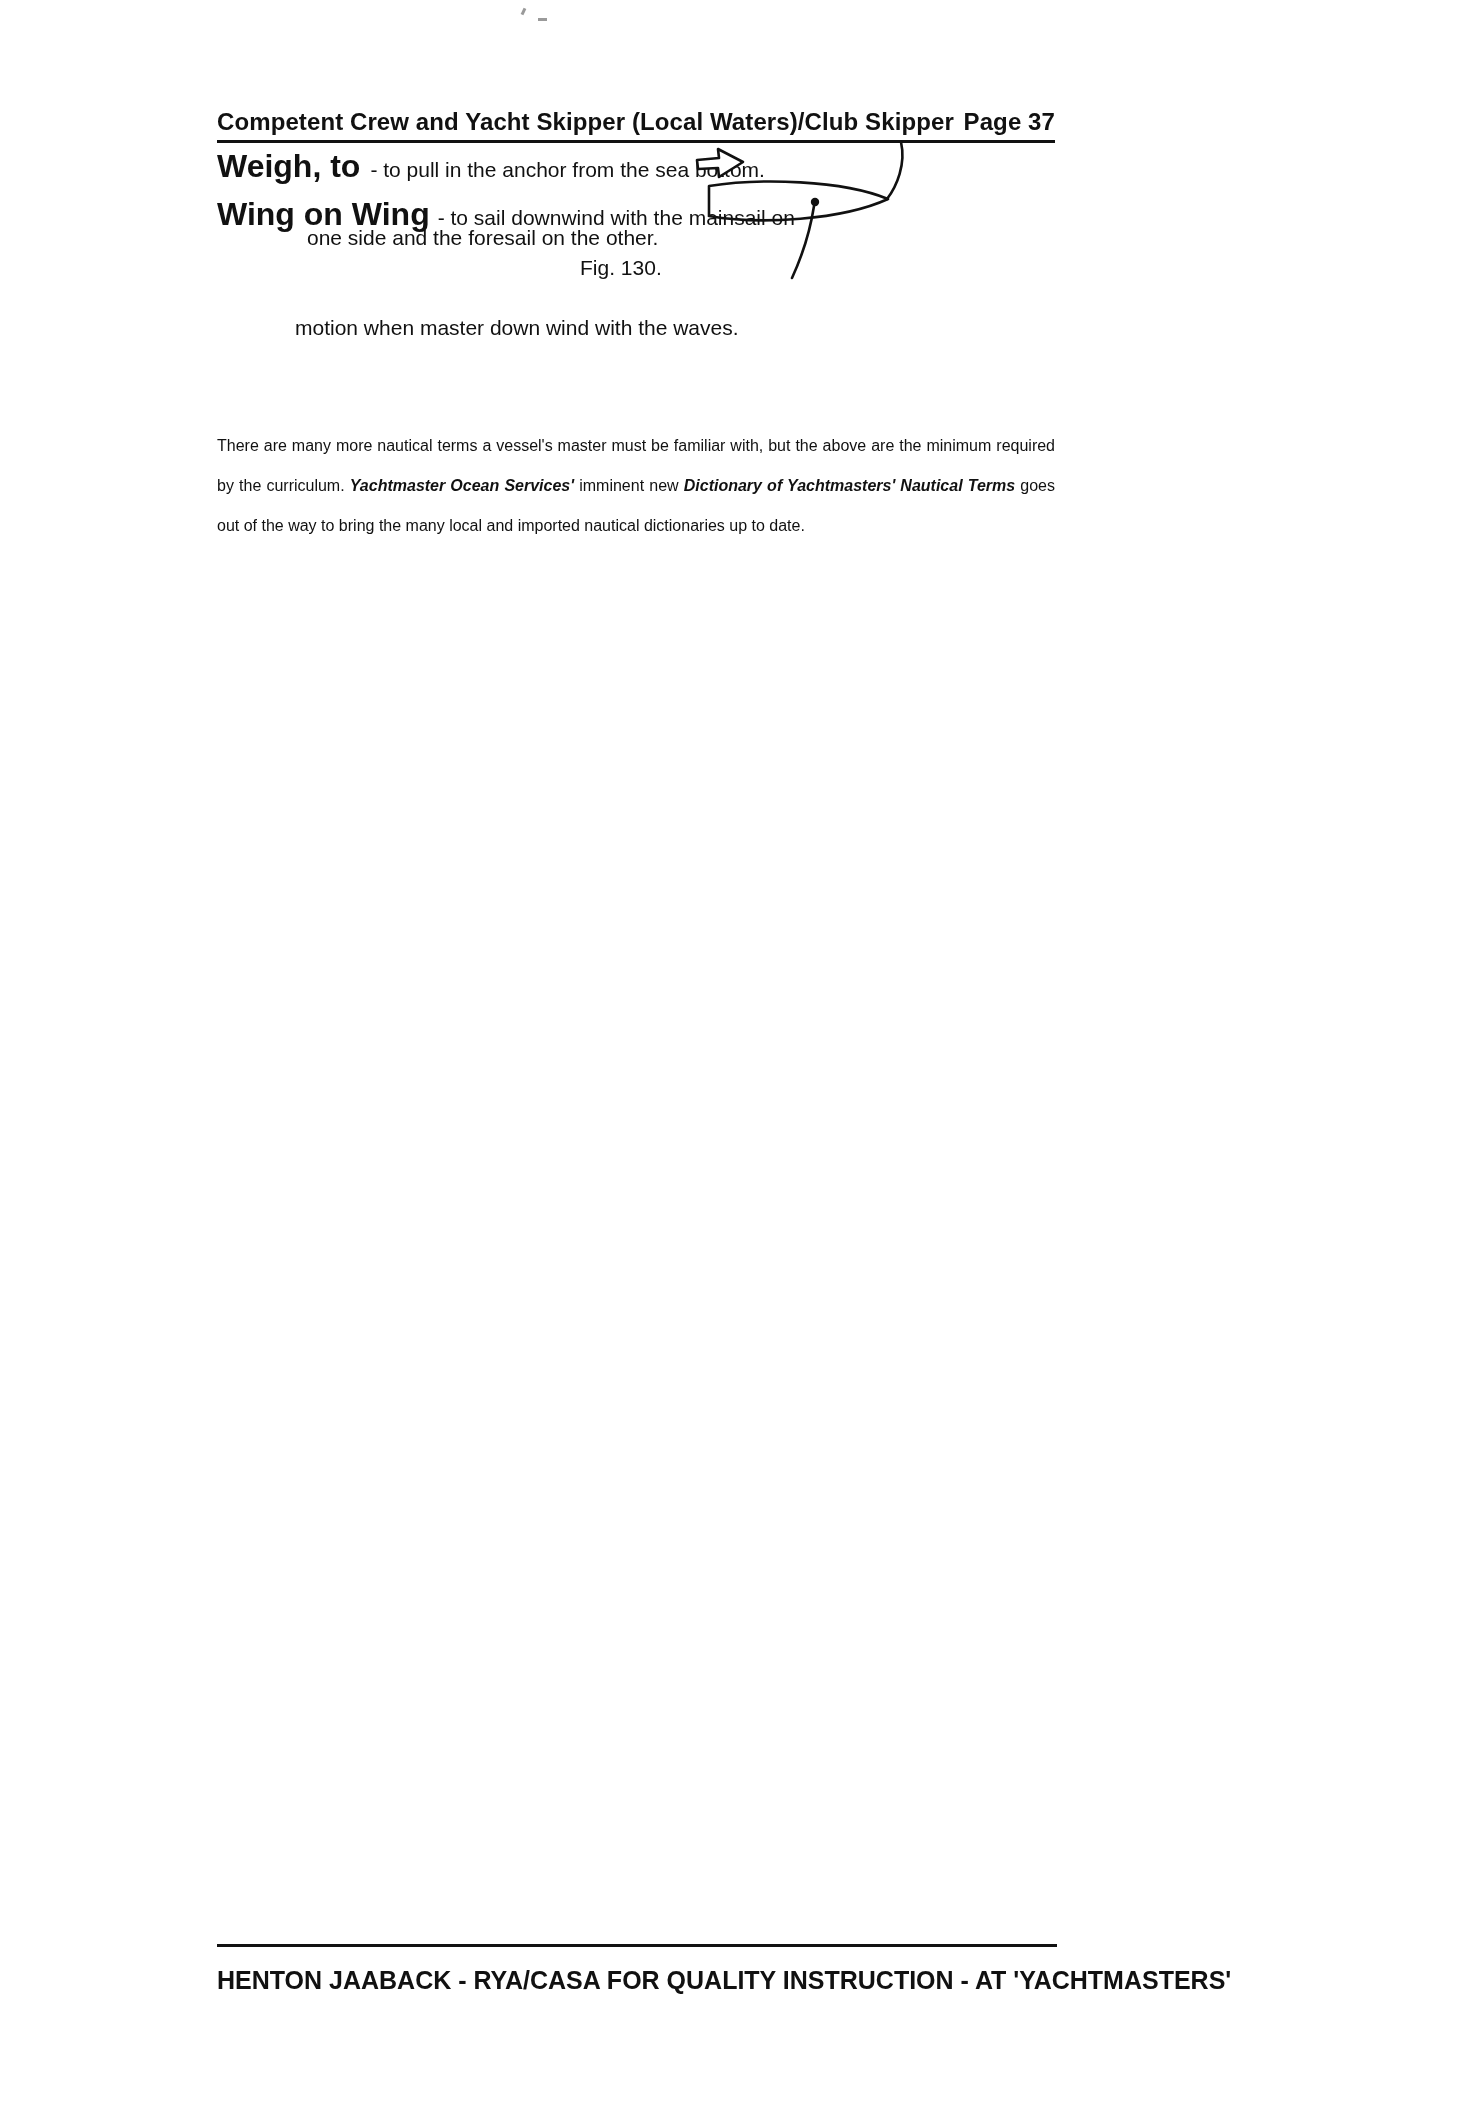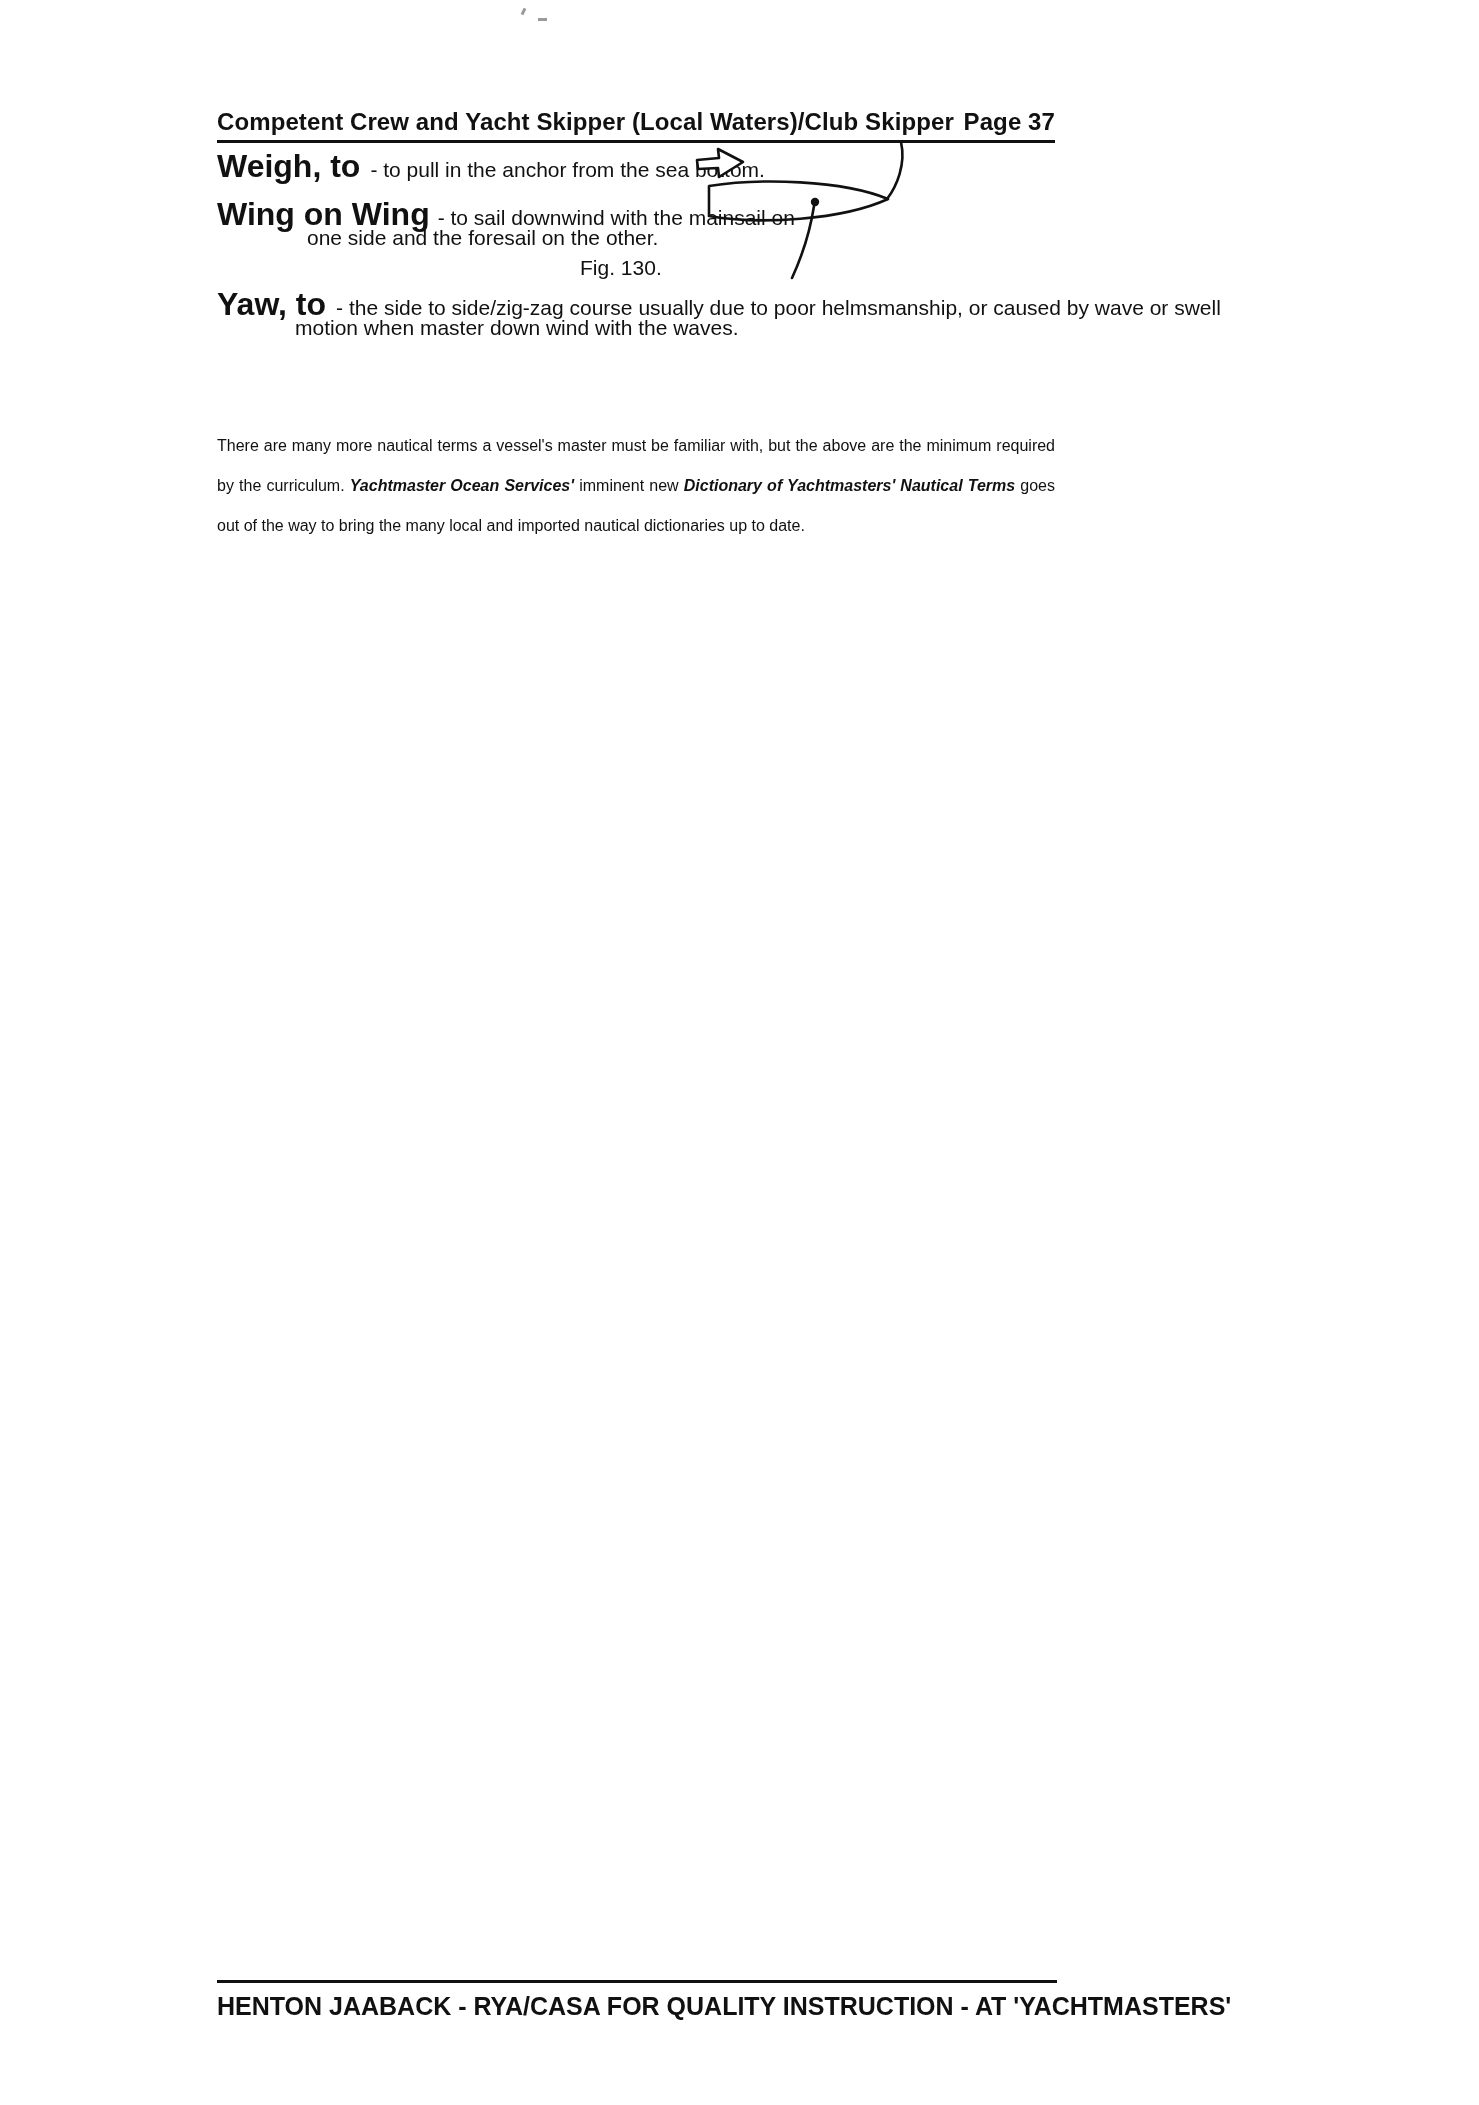--- a/index.html
+++ b/index.html
@@ -51,25 +51,24 @@
   .closing {
     position: absolute; left: 217px; top: 410px; width: 838px;
     font-size: 16px; line-height: 40px;
     text-align: justify;
   }
   .closing .bi { font-weight: 700; font-style: italic; }
 
   .footer {
     position: absolute; left: 217px; top: 1944px; width: 840px;
     border-top: 3px solid #111;
-    padding-top: 9px;
+    padding-top: 19px;
     font-weight: 700; font-size: 25px;
     text-align: center;
     white-space: nowrap;
-    margin-top: 36px;
   }
 </style>
 </head>
 <body>
 
 <div class="page">
 
   <div class="artifact">
     <i class="a1"></i>
       <i class="a2"></i>
@@ -98,22 +97,19 @@
       <path d="M19 50 L19 80 C 70 89 152 84 198 63 C 152 44 70 42 19 50 Z" fill="none" stroke="#111" stroke-width="2.6" stroke-linejoin="round"></path>
 
       <path d="M211 6 C 216 28 207 50 197 63" fill="none" stroke="#111" stroke-width="2.6" stroke-linecap="round"></path>
 
       <circle cx="125" cy="66" r="4.2" fill="#111"></circle>
 
       <path d="M124 70 C 120 96 113 118 102 142" fill="none" stroke="#111" stroke-width="2.6" stroke-linecap="round"></path>
     </svg>
   </div>
 
-  <div class="yaw-line1">
-    <span class="term">Yaw, to</span><span class="def">- the side to side/zig-zag course usually due to poor helmsmanship, or caused by wave or swell</span>
-  </div>
   <div class="yaw-line2 def">motion when master down wind with the waves.</div>
 
   <p class="closing"><span>There are many more nautical terms a vessel's master must be familiar with, but the above are the minimum required by the curriculum. </span><span class="bi">Yachtmaster Ocean Services'</span><span> imminent new </span><span class="bi">Dictionary of Yachtmasters' Nautical Terms</span><span> goes out of the way to bring the many local and imported nautical dictionaries up to date.</span></p>
 
   <div class="footer">HENTON JAABACK - RYA/CASA FOR QUALITY INSTRUCTION - AT 'YACHTMASTERS'</div>
 
 </div>
 
 </body></html>

